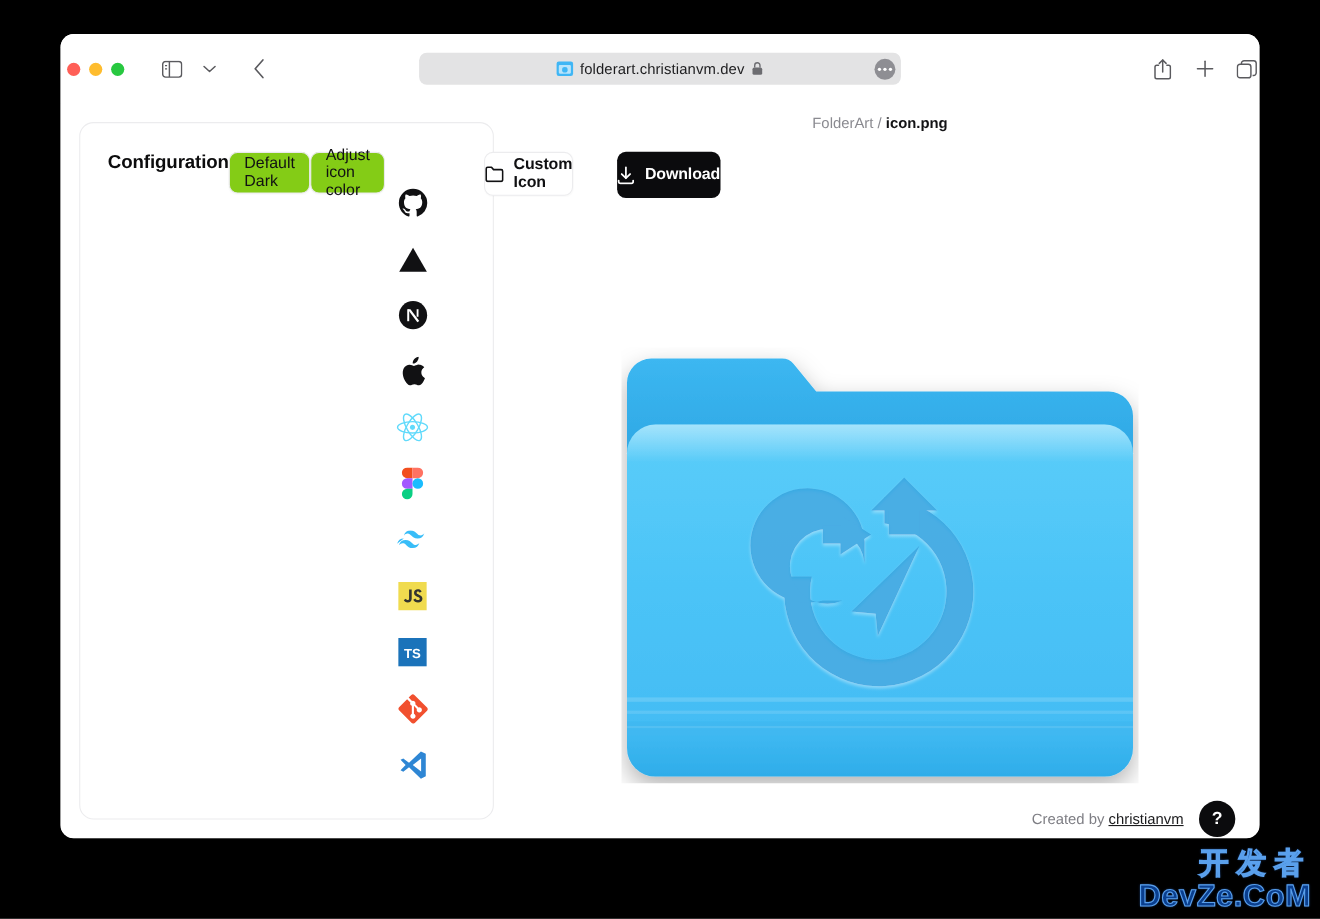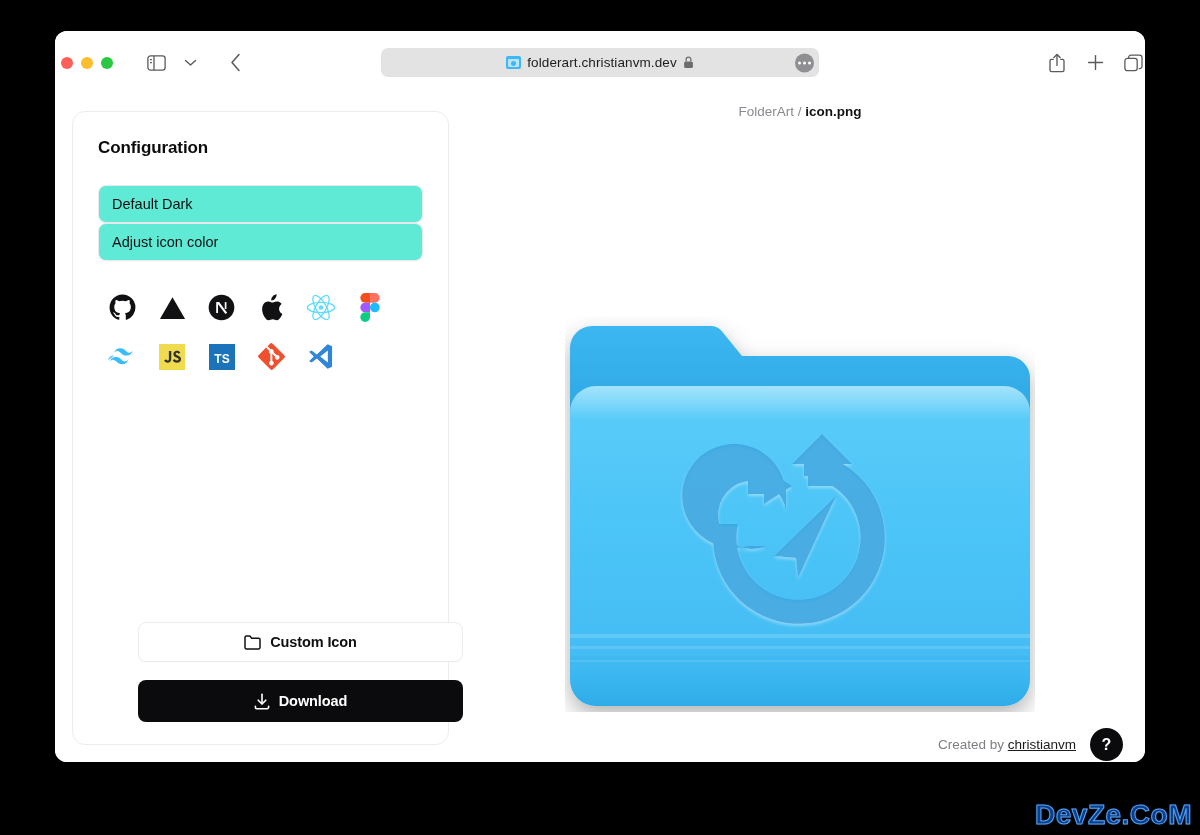--- a/index.html
+++ b/index.html
@@ -100,31 +100,31 @@
   }
 
   
   .config-col { width: 400px; padding: 17px 17px 0 17px; }
   .config-card {
     width: 377px; height: 634px;
     border: 1px solid #ececee;
     border-radius: 13px;
     background: #fff;
     padding: 26px 25px 22px 25px;
-    display: flex; flex-direction: column;
+    display: flex; flex-direction: row;
   }
   .config-title {
     font-size: 17px; font-weight: bold; color: #0c0c0d;
     letter-spacing: -.1px; margin-bottom: 27px;
   }
   .select-box {
     width: 100%; height: 38px;
     border: 1px solid #e9e9eb;
     border-radius: 8px;
-    background: #5eead4;
+    background: #84cc16;
     display: flex; align-items: center;
     padding: 0 13px;
     font-size: 14.5px; color: #111113;
     box-shadow: 0 1px 1px rgba(0,0,0,.02);
   }
   .hint {
     font-size: 12.5px; color: #74747a;
     margin: 10px 0 16px 2px;
   }
   .hint b { color: #1a1a1c; font-weight: bold; }
@@ -506,16 +506,17 @@
             <span>Created by </span><a href="#">christianvm</a>
           </div>
           <div class="help-btn">?</div>
         </div>
 
       </div>
     </div>
   </div>
 
   <div class="watermark">
+    <div class="wm-cn">开发者</div>
     <div class="wm-en">DevZe.CoM</div>
   </div>
 
 </div>
 
 </body></html>

